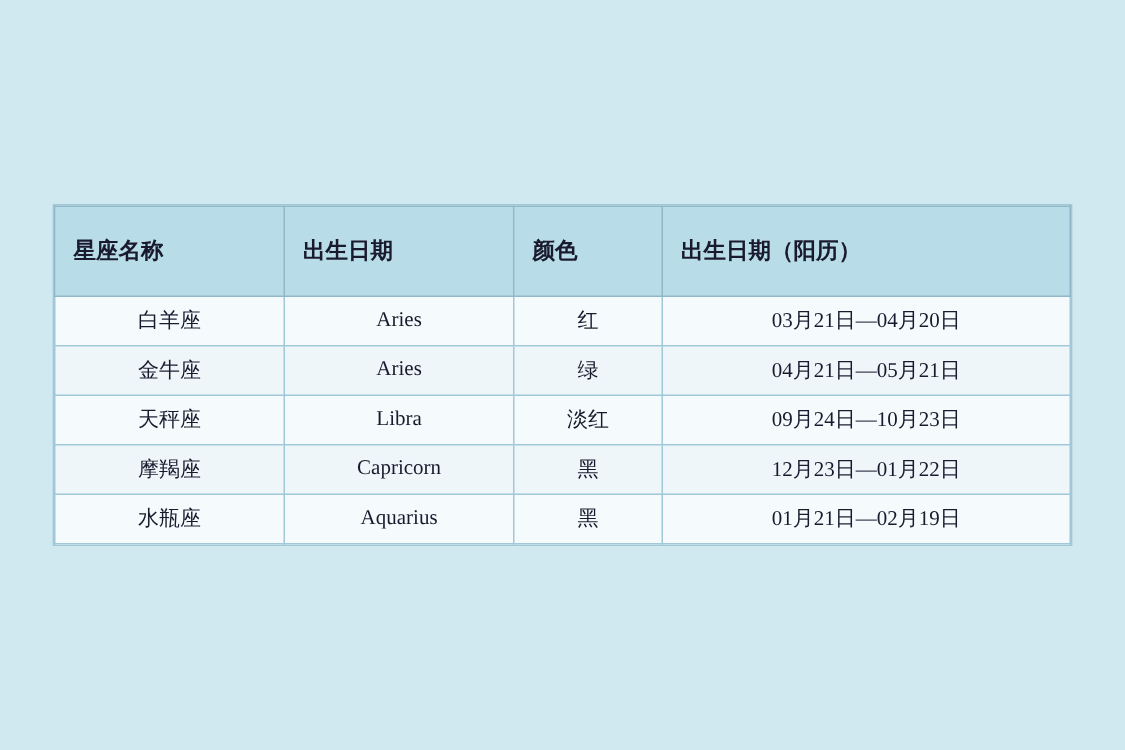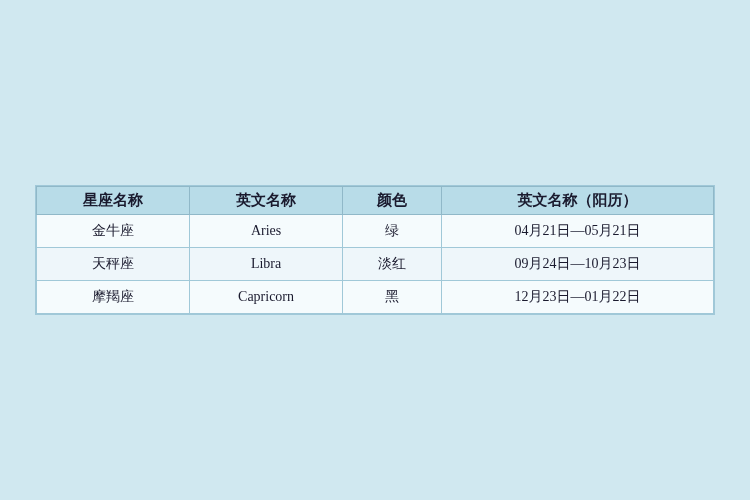--- a/index.html
+++ b/index.html
@@ -28,22 +28,22 @@
       width: 100%;
       border-collapse: collapse;
     }
 
     thead tr {
       background-color: #b8dce8;
     }
 
     thead th {
       border: 1px solid #90b8c8;
-      padding: 4px 12px;
-      text-align: center;
+      padding: 20px 12px;
+      text-align: left;
       font-weight: bold;
       font-size: 15px;
       color: #1a1a2e;
     }
 
     tbody tr {
       background-color: #f5fbfd;
     }
 
     tbody tr:nth-child(even) {
@@ -67,39 +67,51 @@
     }
   </style>
 </head>
 <body>
 
 <div class="table-container">
   <table>
     <thead>
       <tr>
         <th>星座名称</th>
-        <th>英文名称</th>
+        <th>出生日期</th>
         <th>颜色</th>
-        <th>英文名称（阳历）</th>
+        <th>出生日期（阳历）</th>
       </tr>
     </thead>
     <tbody id="table-body">
+    <tr>
+          <td>白羊座</td>
+          <td>Aries</td>
+          <td>红</td>
+          <td>03月21日—04月20日</td>
+        </tr>
         <tr>
           <td>金牛座</td>
           <td>Aries</td>
           <td>绿</td>
           <td>04月21日—05月21日</td>
         </tr>
         <tr>
           <td>天秤座</td>
           <td>Libra</td>
           <td>淡红</td>
           <td>09月24日—10月23日</td>
         </tr>
         <tr>
           <td>摩羯座</td>
           <td>Capricorn</td>
           <td>黑</td>
           <td>12月23日—01月22日</td>
         </tr>
+        <tr>
+          <td>水瓶座</td>
+          <td>Aquarius</td>
+          <td>黑</td>
+          <td>01月21日—02月19日</td>
+        </tr>
       </tbody>
   </table>
 </div>
 
 </body></html>

